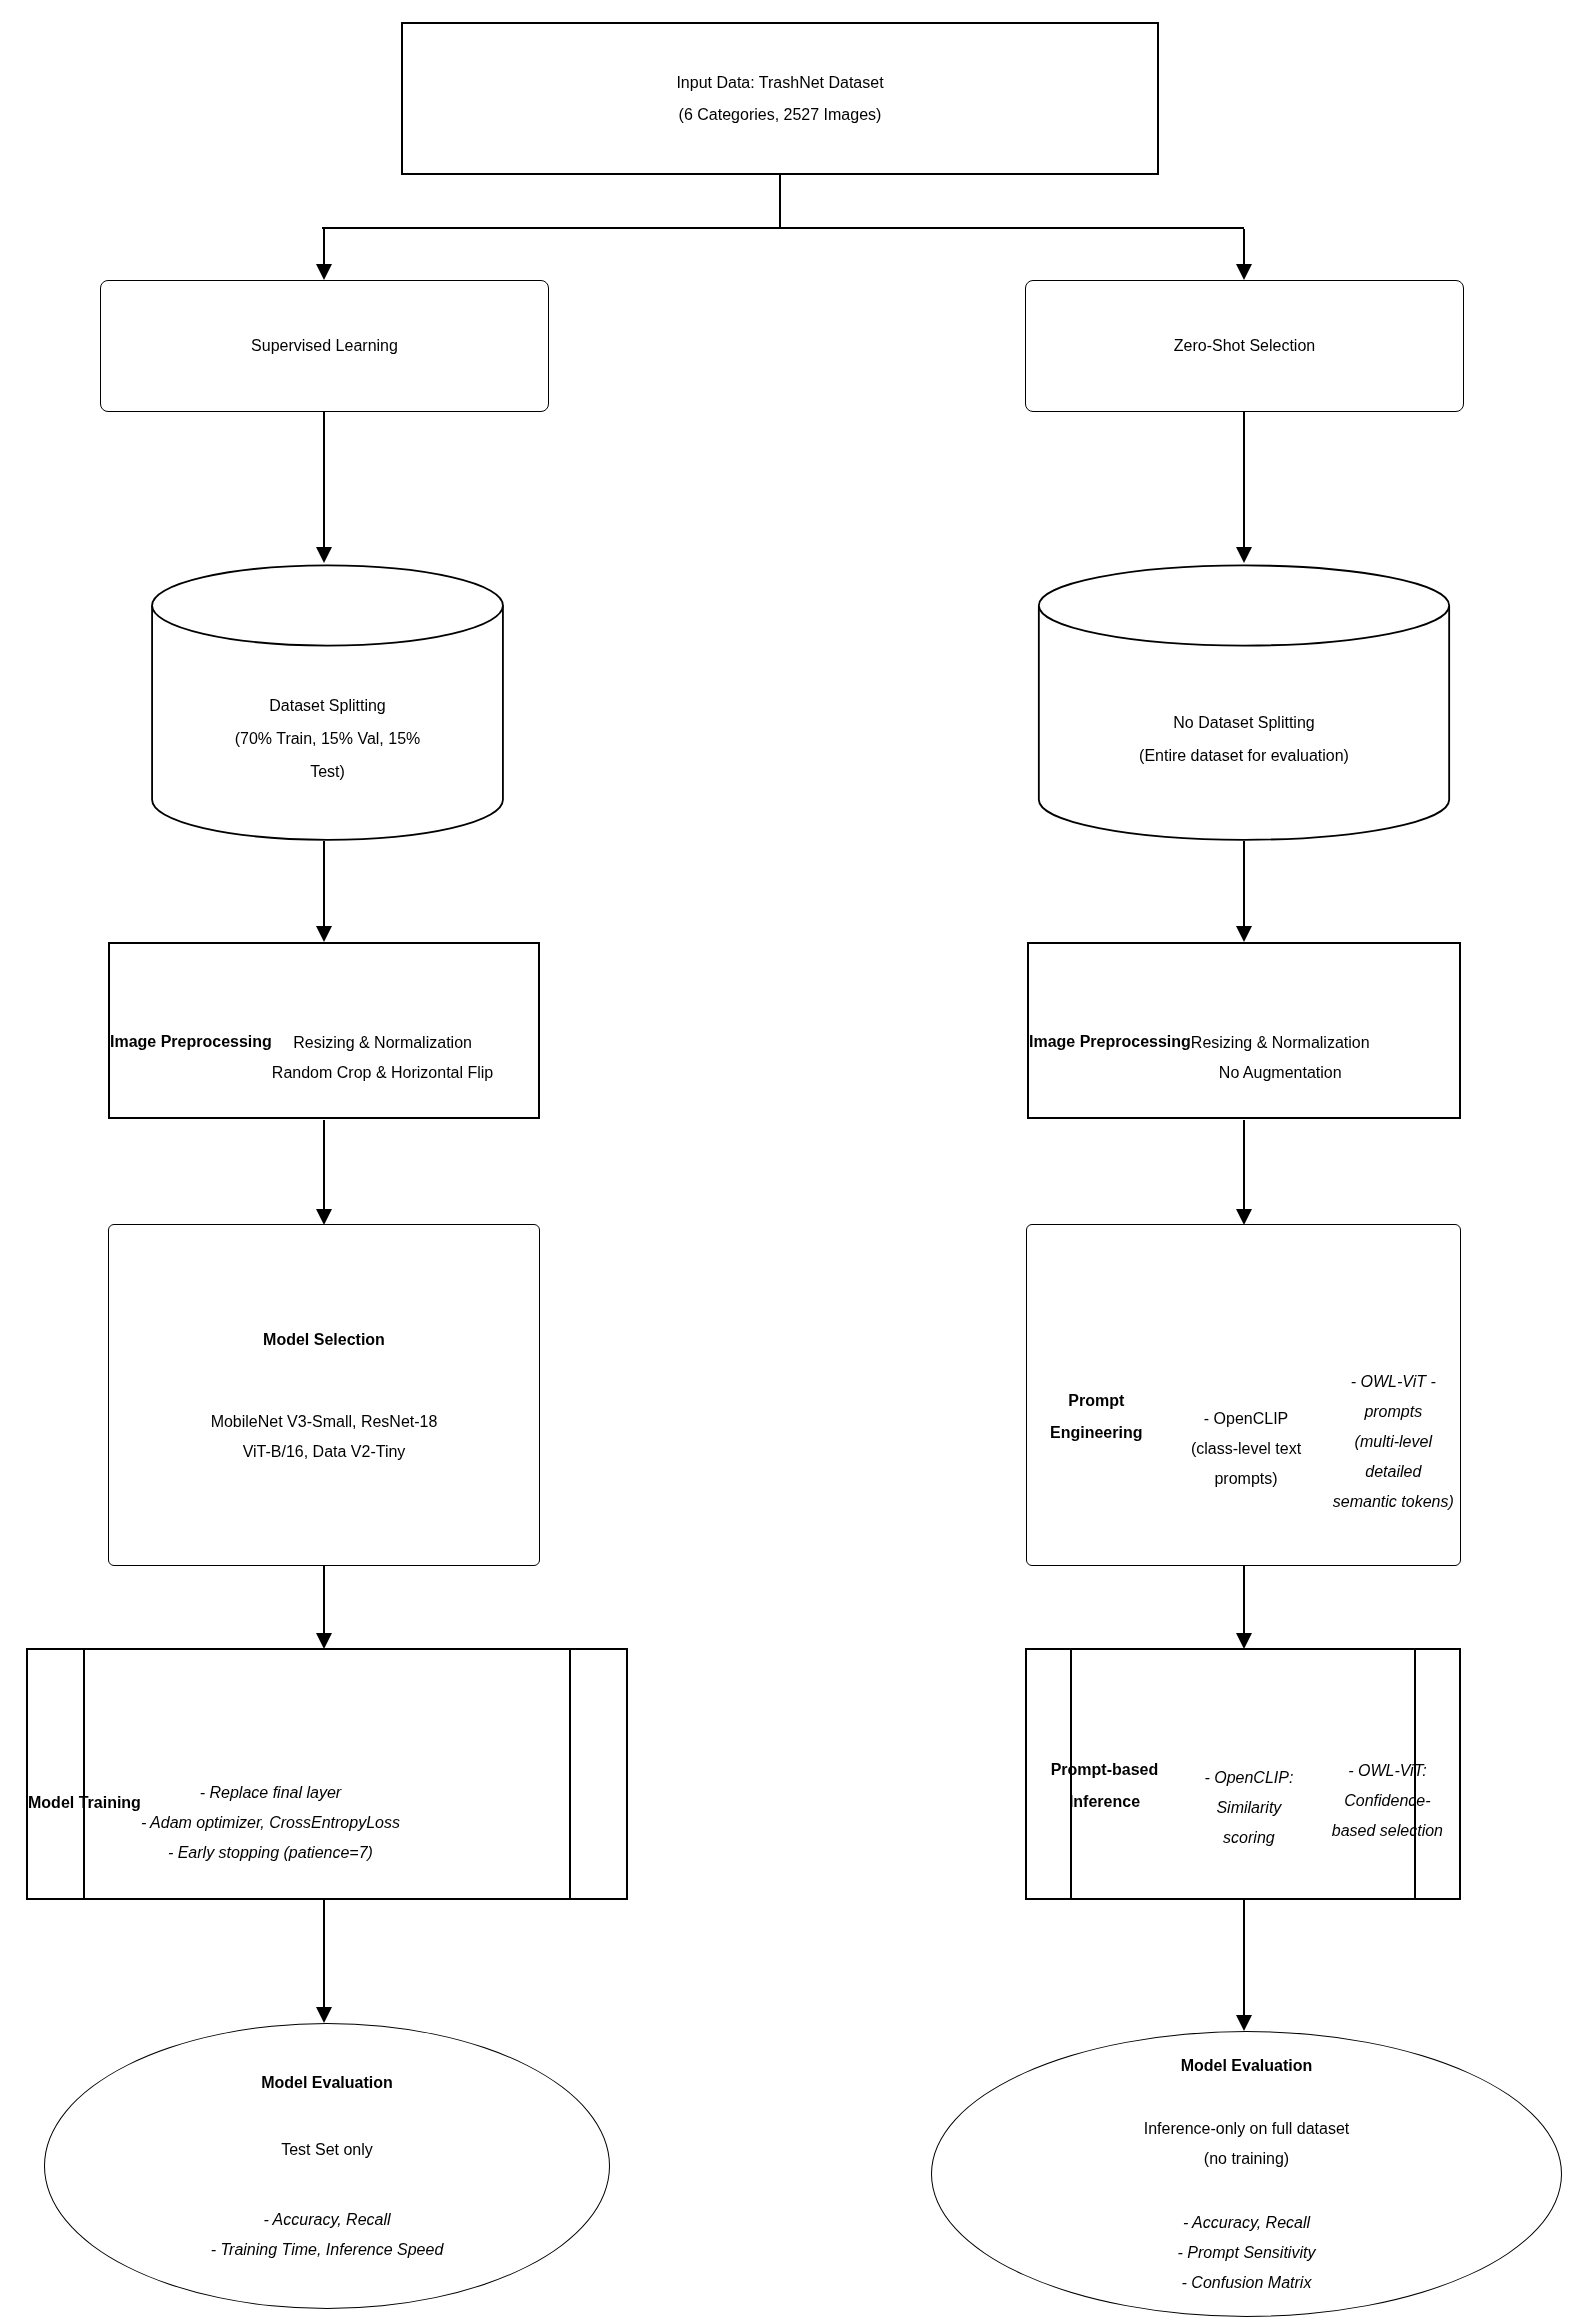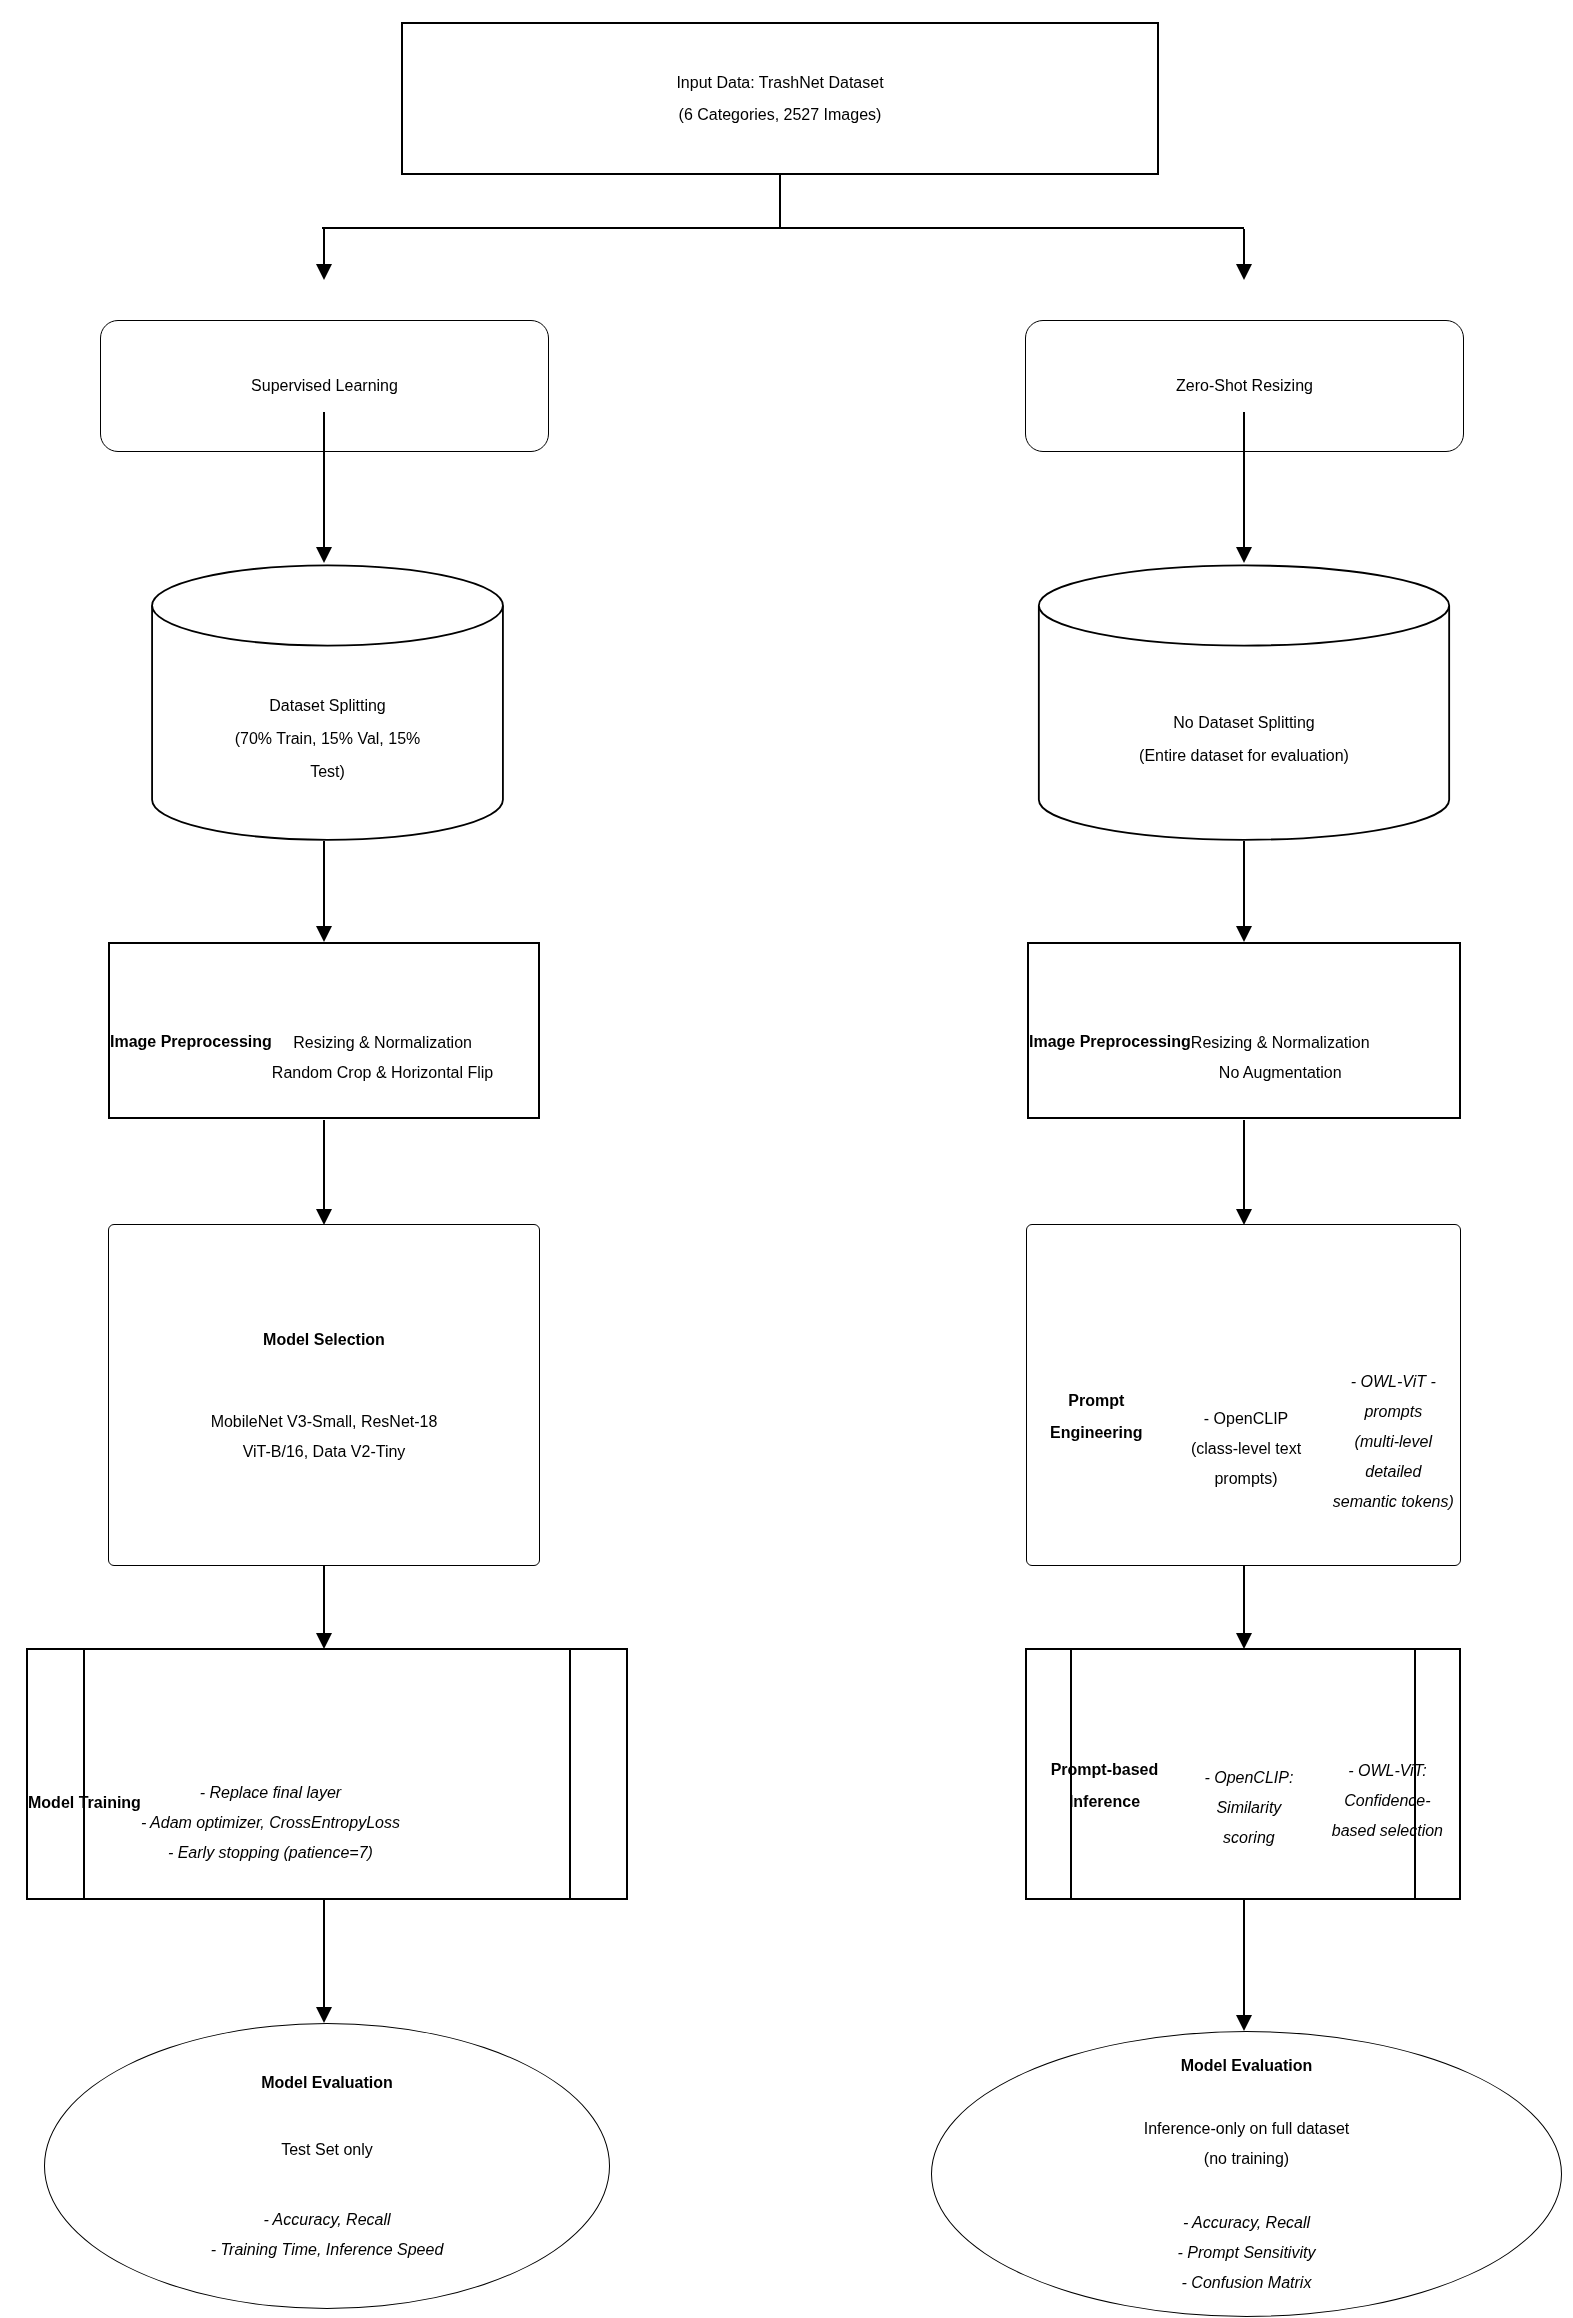--- a/index.html
+++ b/index.html
@@ -8,21 +8,21 @@
     width:1574px;
     height:2319px;
     background:#ffffff;
     font-family:"Liberation Sans", sans-serif;
     color:#000000;
     font-size:16px;
     line-height:32px;
   }
   .node { position:absolute; box-sizing:border-box; background:#ffffff; }
   .rect    { border:2.4px solid #000; }
-  .rounded { border:1.8px solid #000; border-radius:18px;margin-top:40px; }
+  .rounded { border:1.8px solid #000; border-radius:8px; }
   .rounded-big { border:1.8px solid #000; border-radius:6px; }
   .ellipse { border:1.8px solid #000; border-radius:50%; }
   .center-flex { display:flex; flex-direction:column; align-items:center; justify-content:center; text-align:center; }
   .top-flex { display:flex; flex-direction:row; align-items:center; text-align:center; }
   .bold { font-weight:bold; }
   .it { font-style:italic; }
   .line { line-height:30px; }
   .conn { position:absolute; background:#000; }
   .arrow { position:absolute; width:19.4px; display:flex; flex-direction:column; align-items:center; }
   .arrow-shaft { width:1.8px; flex:1; background:#000; }
@@ -52,21 +52,21 @@
   </div>
   <div class="arrow" style="left:1234px; top:229px; height:51px;">
     <div class="arrow-shaft"></div>
     <div class="arrow-head"></div>
   </div>
 
   <div class="node rounded center-flex" style="left:100px; top:280px; width:449px; height:132px;">
     <div>Supervised Learning</div>
   </div>
   <div class="node rounded center-flex" style="left:1025px; top:280px; width:439px; height:132px;">
-    <div>Zero-Shot Resizing</div>
+    <div>Zero-Shot Selection</div>
   </div>
 
   <div class="arrow" style="left:314px; top:412px; height:151px;">
     <div class="arrow-shaft"></div>
     <div class="arrow-head"></div>
   </div>
   <div class="arrow" style="left:1234px; top:412px; height:151px;">
     <div class="arrow-shaft"></div>
     <div class="arrow-head"></div>
   </div>

